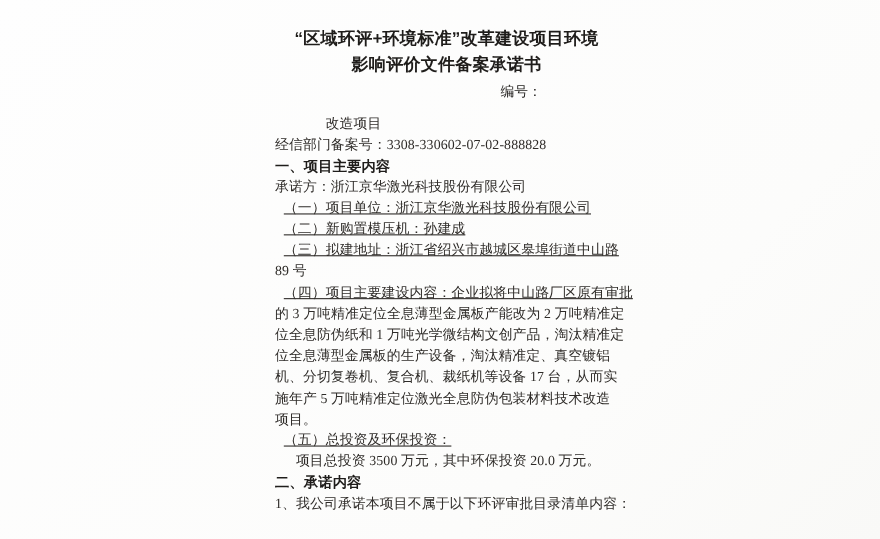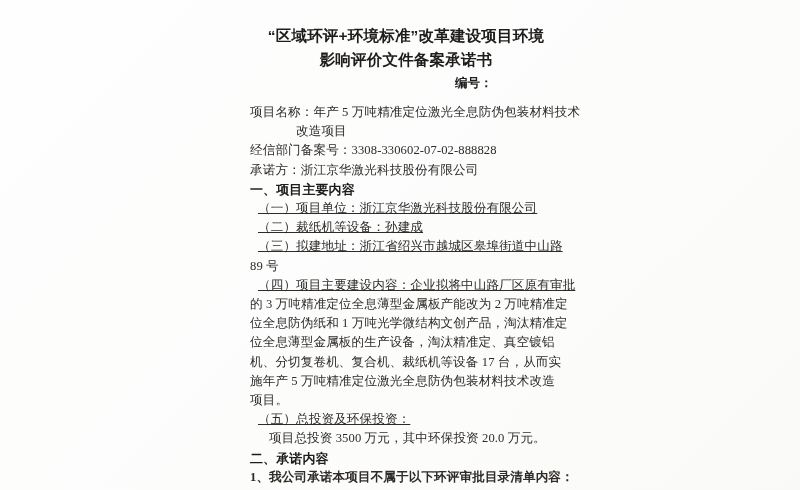--- a/index.html
+++ b/index.html
@@ -37,21 +37,21 @@
     letter-spacing: 0.2px;
   }
   .title-line {
     white-space: nowrap;
   }
   .number-row {
     margin-top: 4px;
     padding-left: 205px;
     font-size: 12.5px;
     line-height: 15px;
-    font-weight: 700;
+    font-weight: 400;
     font-family: "Liberation Sans", "DejaVu Sans", sans-serif;
     color: var(--heading-color, #1f1d1b);
   }
   .doc-body {
     margin-top: 12px;
     font-size: 12.6px;
     line-height: 19.2px;
   }
   .line {
     white-space: nowrap;
@@ -60,43 +60,42 @@
   .line.item   { margin-left: 8px; text-decoration: underline; }
   .line.invest { margin-left: 19px; }
   .line.wrap   { margin-left: 46px; }
   .line.heading {
     font-family: "Liberation Sans", "DejaVu Sans", sans-serif;
     font-weight: 700;
     font-size: 13px;
     color: var(--heading-color, #1f1d1b);
   }
   .line.strong {
-    font-weight: 700;
+    font-weight: 400;
   }
 </style>
 </head>
 <body>
 
 <div class="page" style="--text-color: #2e2b28; --heading-color: #1f1d1b;">
   <div class="content">
     <div class="title">
       <div class="title-line">“区域环评+环境标准”改革建设项目环境</div>
       <div class="title-line">影响评价文件备案承诺书</div>
     </div>
     <div class="number-row">
       <span class="number-label">编号：</span>
     </div>
     <div class="doc-body">
-        <div class="line flush">项目名称：年产 5 万吨精准定位激光全息防伪包装材料技术</div>
         <div class="line wrap">改造项目</div>
         <div class="line flush">经信部门备案号：3308-330602-07-02-888828</div>
+        <div class="line heading">一、项目主要内容</div>
         <div class="line flush">承诺方：浙江京华激光科技股份有限公司</div>
-        <div class="line heading">一、项目主要内容</div>
         <div class="line item">（一）项目单位：浙江京华激光科技股份有限公司</div>
-        <div class="line item">（二）裁纸机等设备：孙建成</div>
+        <div class="line item">（二）新购置模压机：孙建成</div>
         <div class="line item">（三）拟建地址：浙江省绍兴市越城区皋埠街道中山路</div>
         <div class="line flush">89 号</div>
         <div class="line item">（四）项目主要建设内容：企业拟将中山路厂区原有审批</div>
         <div class="line flush">的 3 万吨精准定位全息薄型金属板产能改为 2 万吨精准定</div>
         <div class="line flush">位全息防伪纸和 1 万吨光学微结构文创产品，淘汰精准定</div>
         <div class="line flush">位全息薄型金属板的生产设备，淘汰精准定、真空镀铝</div>
         <div class="line flush">机、分切复卷机、复合机、裁纸机等设备 17 台，从而实</div>
         <div class="line flush">施年产 5 万吨精准定位激光全息防伪包装材料技术改造</div>
         <div class="line flush">项目。</div>
         <div class="line item">（五）总投资及环保投资：</div>

